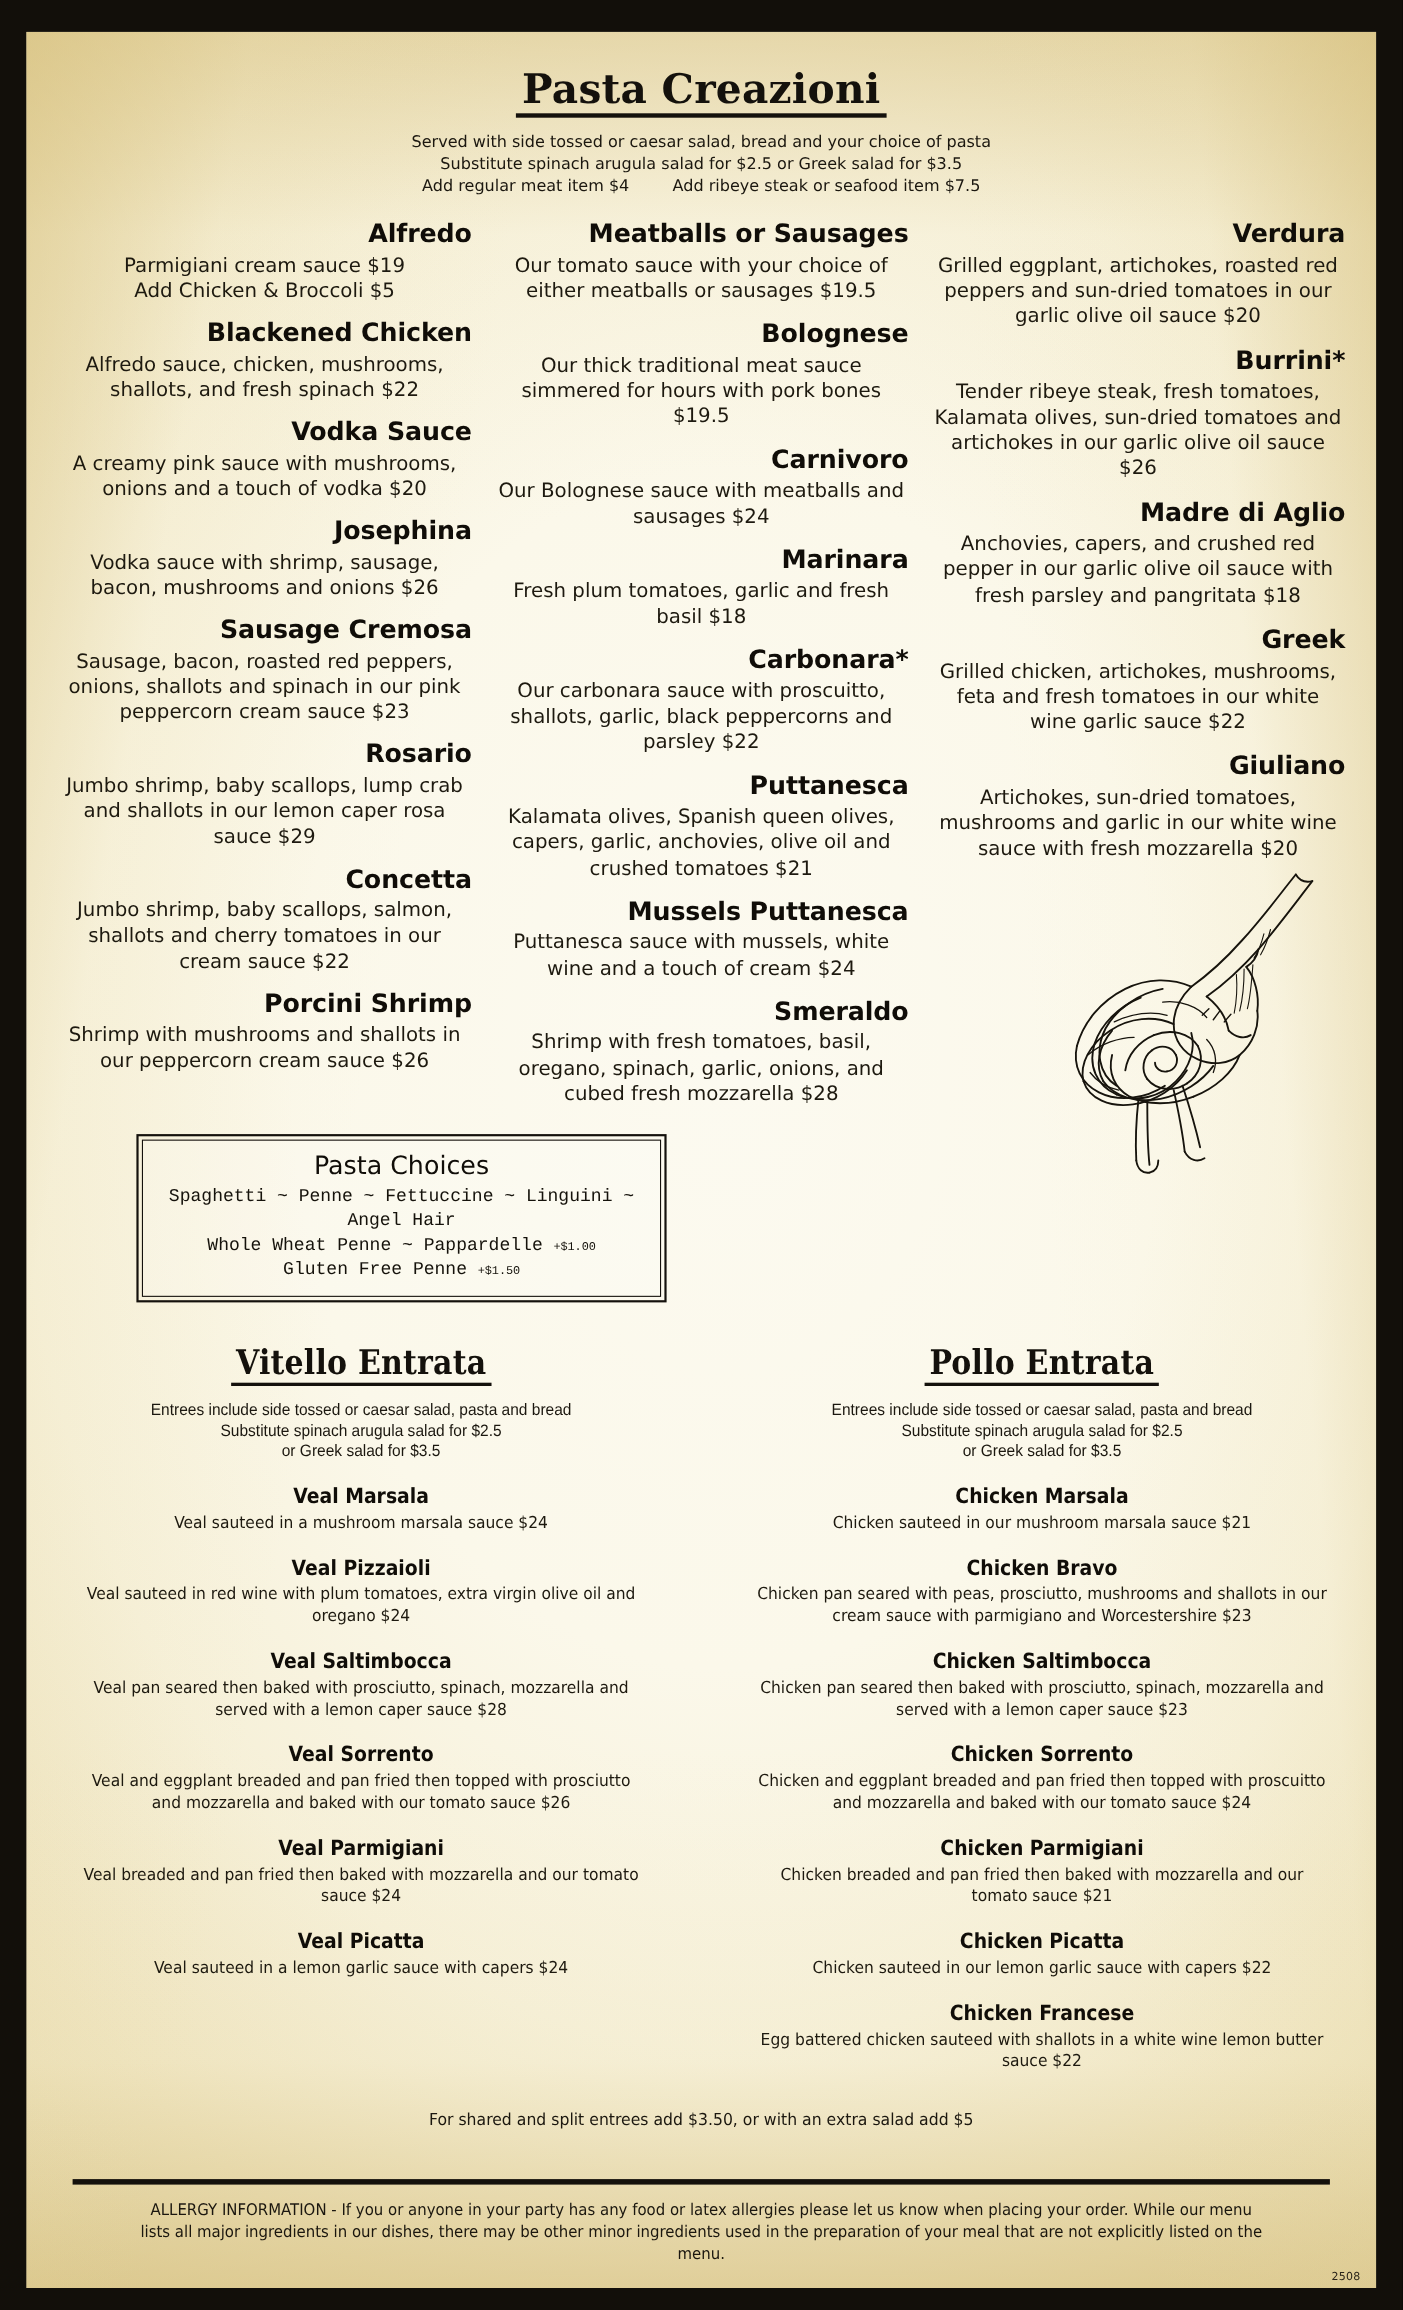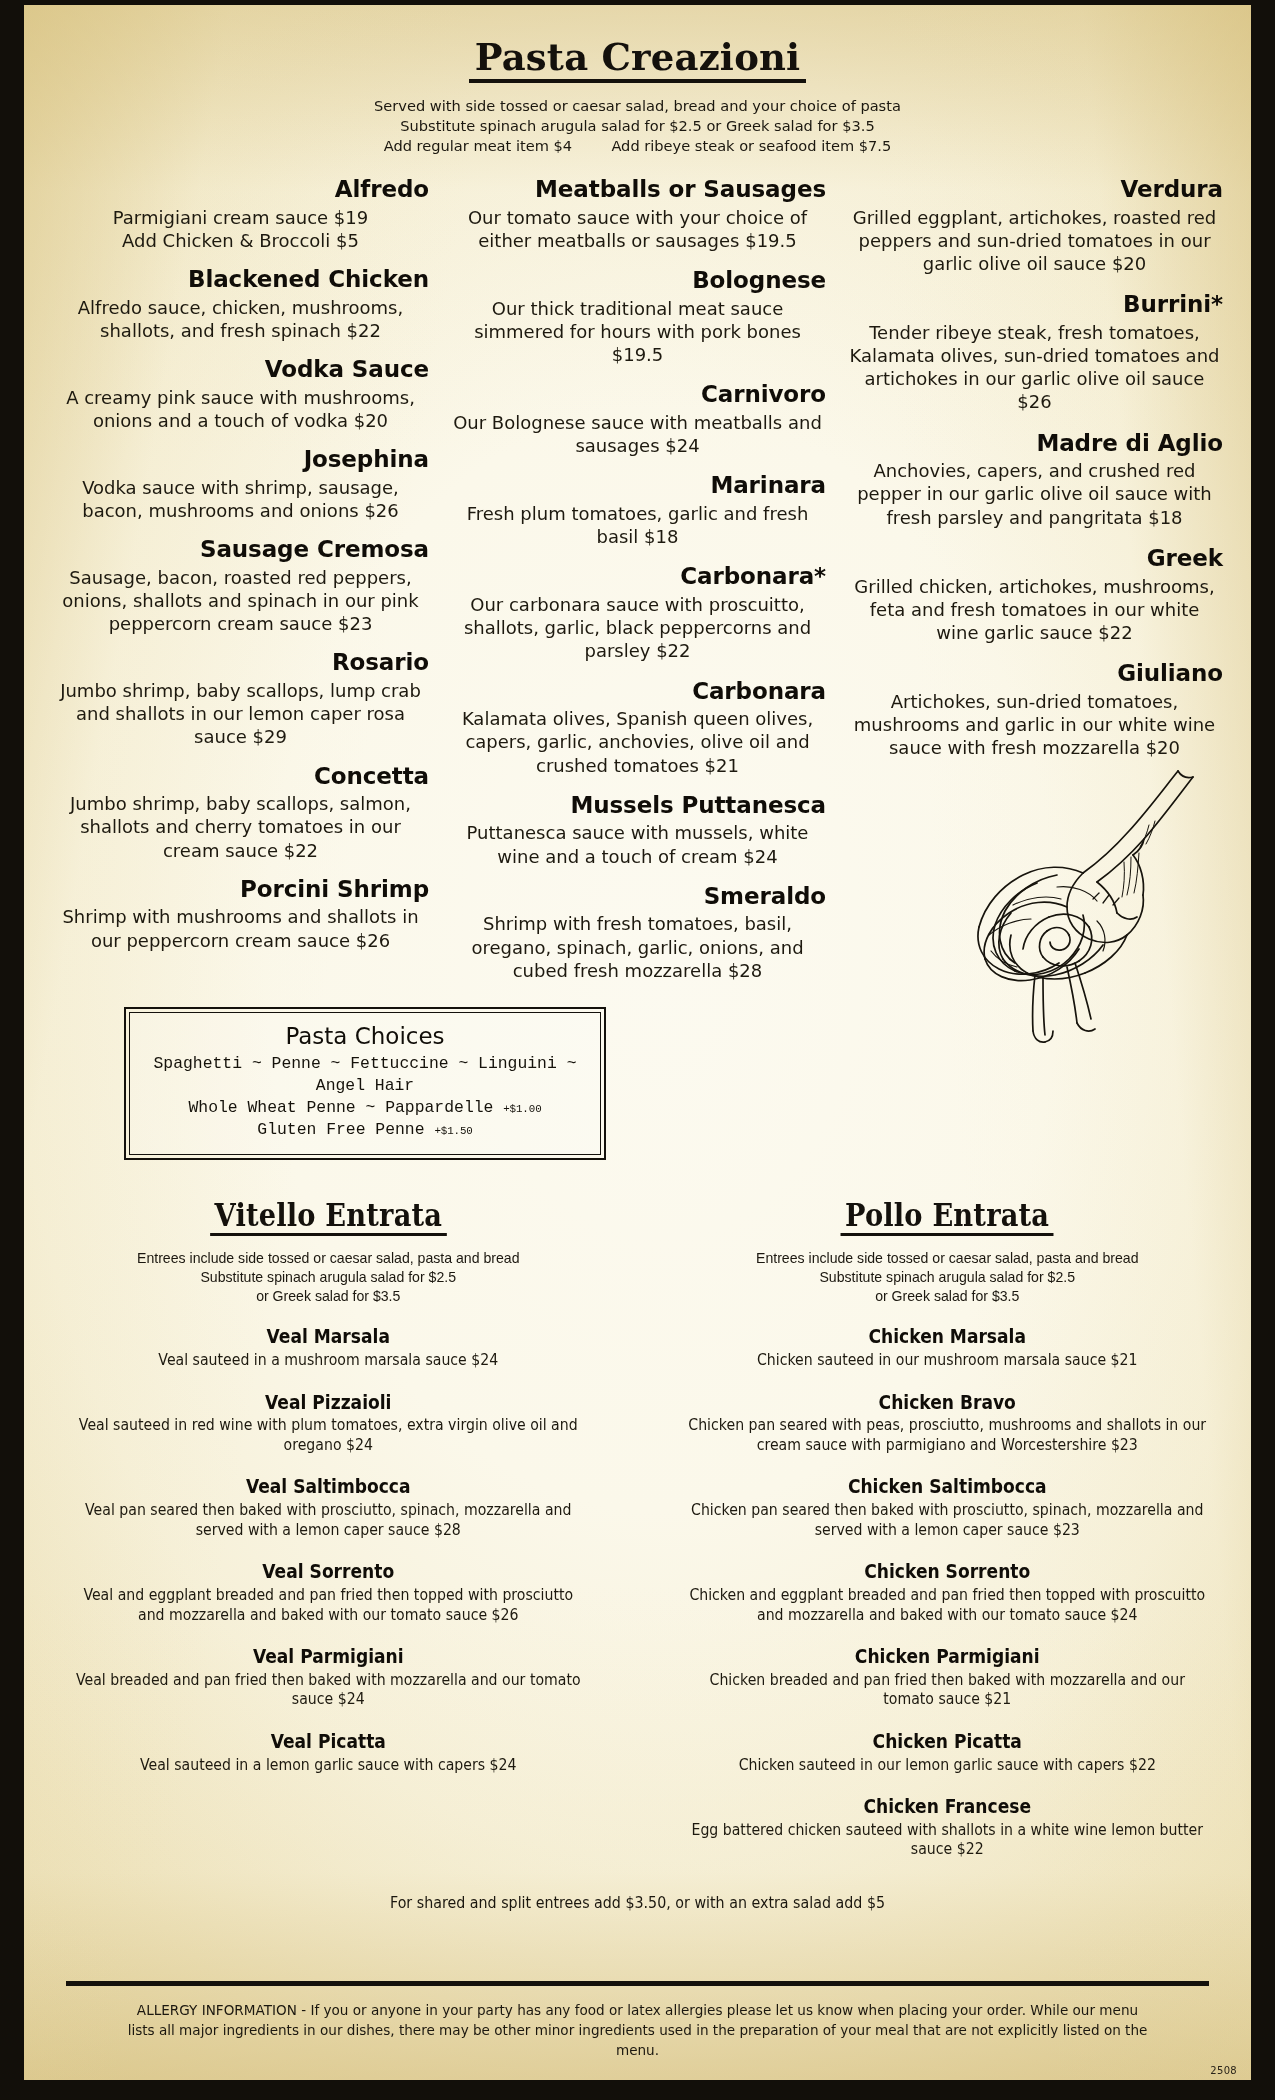--- a/index.html
+++ b/index.html
@@ -13,21 +13,21 @@
   body {
     font-family: "DejaVu Sans", sans-serif;
     -webkit-font-smoothing: antialiased;
   }
 
   .page {
     position: relative;
     width: 1275px;
     height: 2100px;
     background: #120f0a;
-    padding: 5px 24px 20px 24px;
+    padding: 29px 24px 20px 24px;
   }
 
   .paper {
     position: relative;
     width: 100%;
     height: 100%;
     background:
       radial-gradient(ellipse 85% 70% at 52% 46%, #fcfaf0 0%, #fbf8ea 38%, #f6f0d8 62%, #eee3bd 82%, #e6d8a9 100%);
     overflow: hidden;
   }
@@ -307,21 +307,21 @@
               </div>
               <div class="dish">
                 <div class="dish-name">Marinara</div>
                 <div class="dish-desc">Fresh plum tomatoes, garlic and fresh basil $18</div>
               </div>
               <div class="dish">
                 <div class="dish-name">Carbonara*</div>
                 <div class="dish-desc">Our carbonara sauce with proscuitto, shallots, garlic, black peppercorns and parsley $22</div>
               </div>
               <div class="dish">
-                <div class="dish-name">Carbonara</div>
+                <div class="dish-name">Puttanesca</div>
                 <div class="dish-desc">Kalamata olives, Spanish queen olives, capers, garlic, anchovies, olive oil and crushed tomatoes $21</div>
               </div>
               <div class="dish">
                 <div class="dish-name">Mussels Puttanesca</div>
                 <div class="dish-desc">Puttanesca sauce with mussels, white wine and a touch of cream $24</div>
               </div>
               <div class="dish">
                 <div class="dish-name">Smeraldo</div>
                 <div class="dish-desc">Shrimp with fresh tomatoes, basil, oregano, spinach, garlic, onions, and cubed fresh mozzarella $28</div>
               </div>

